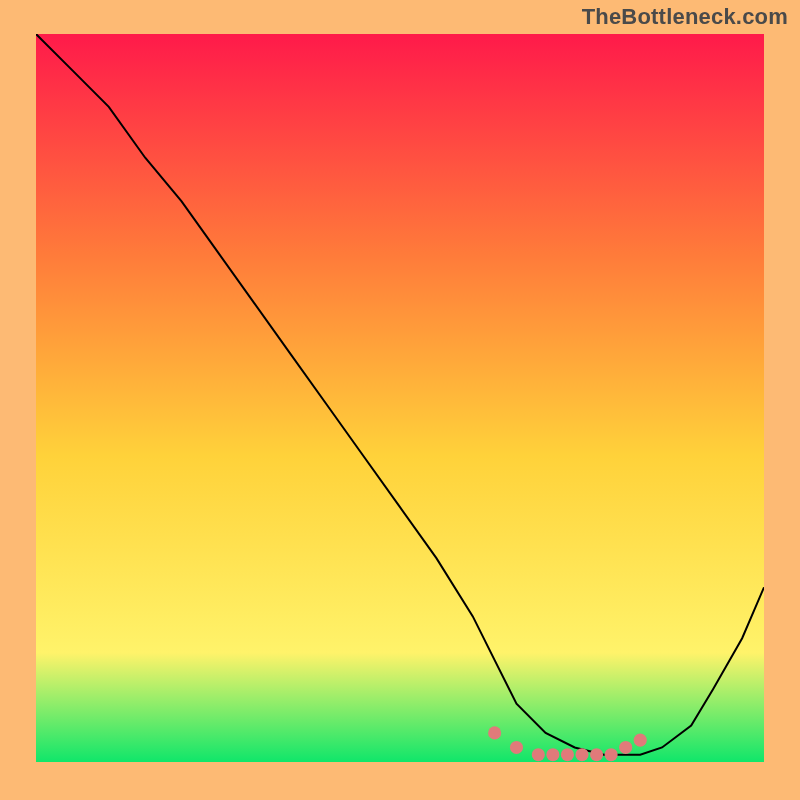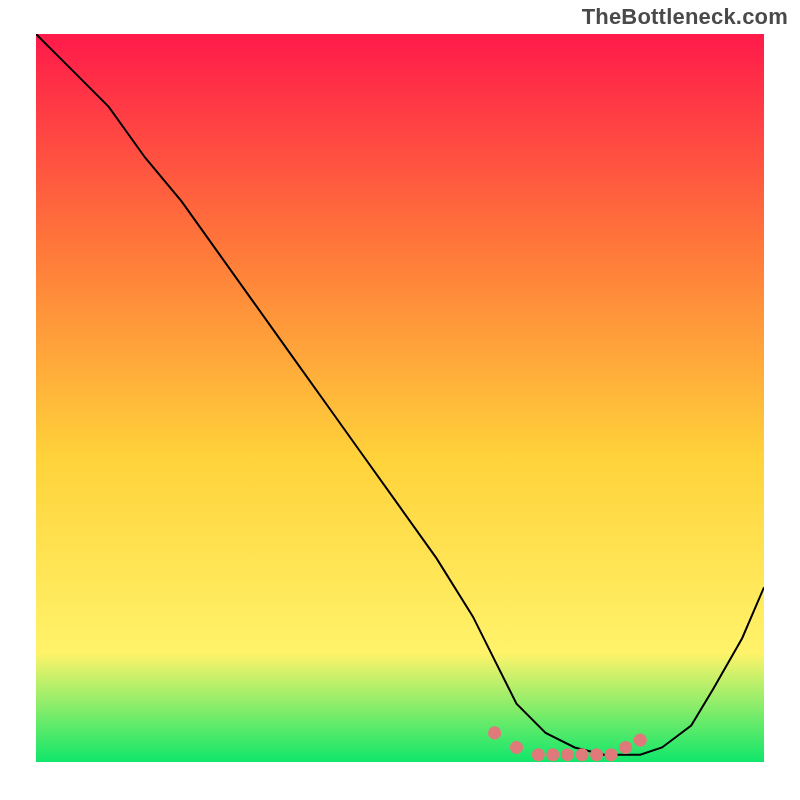--- a/index.html
+++ b/index.html
@@ -8,21 +8,21 @@
     width: 800px;
     height: 800px;
     background: #000;
     overflow: hidden;
     font-family: Arial, Helvetica, sans-serif;
   }
   .frame {
     position: relative;
     width: 800px;
     height: 800px;
-    background: #ffffff;
+    background: #fdba74;
   }
   .watermark {
     position: absolute;
     top: 4px;
     right: 12px;
     color: #4a4a4a;
     font-size: 22px;
     font-weight: 600;
     letter-spacing: 0.2px;
     z-index: 20;

